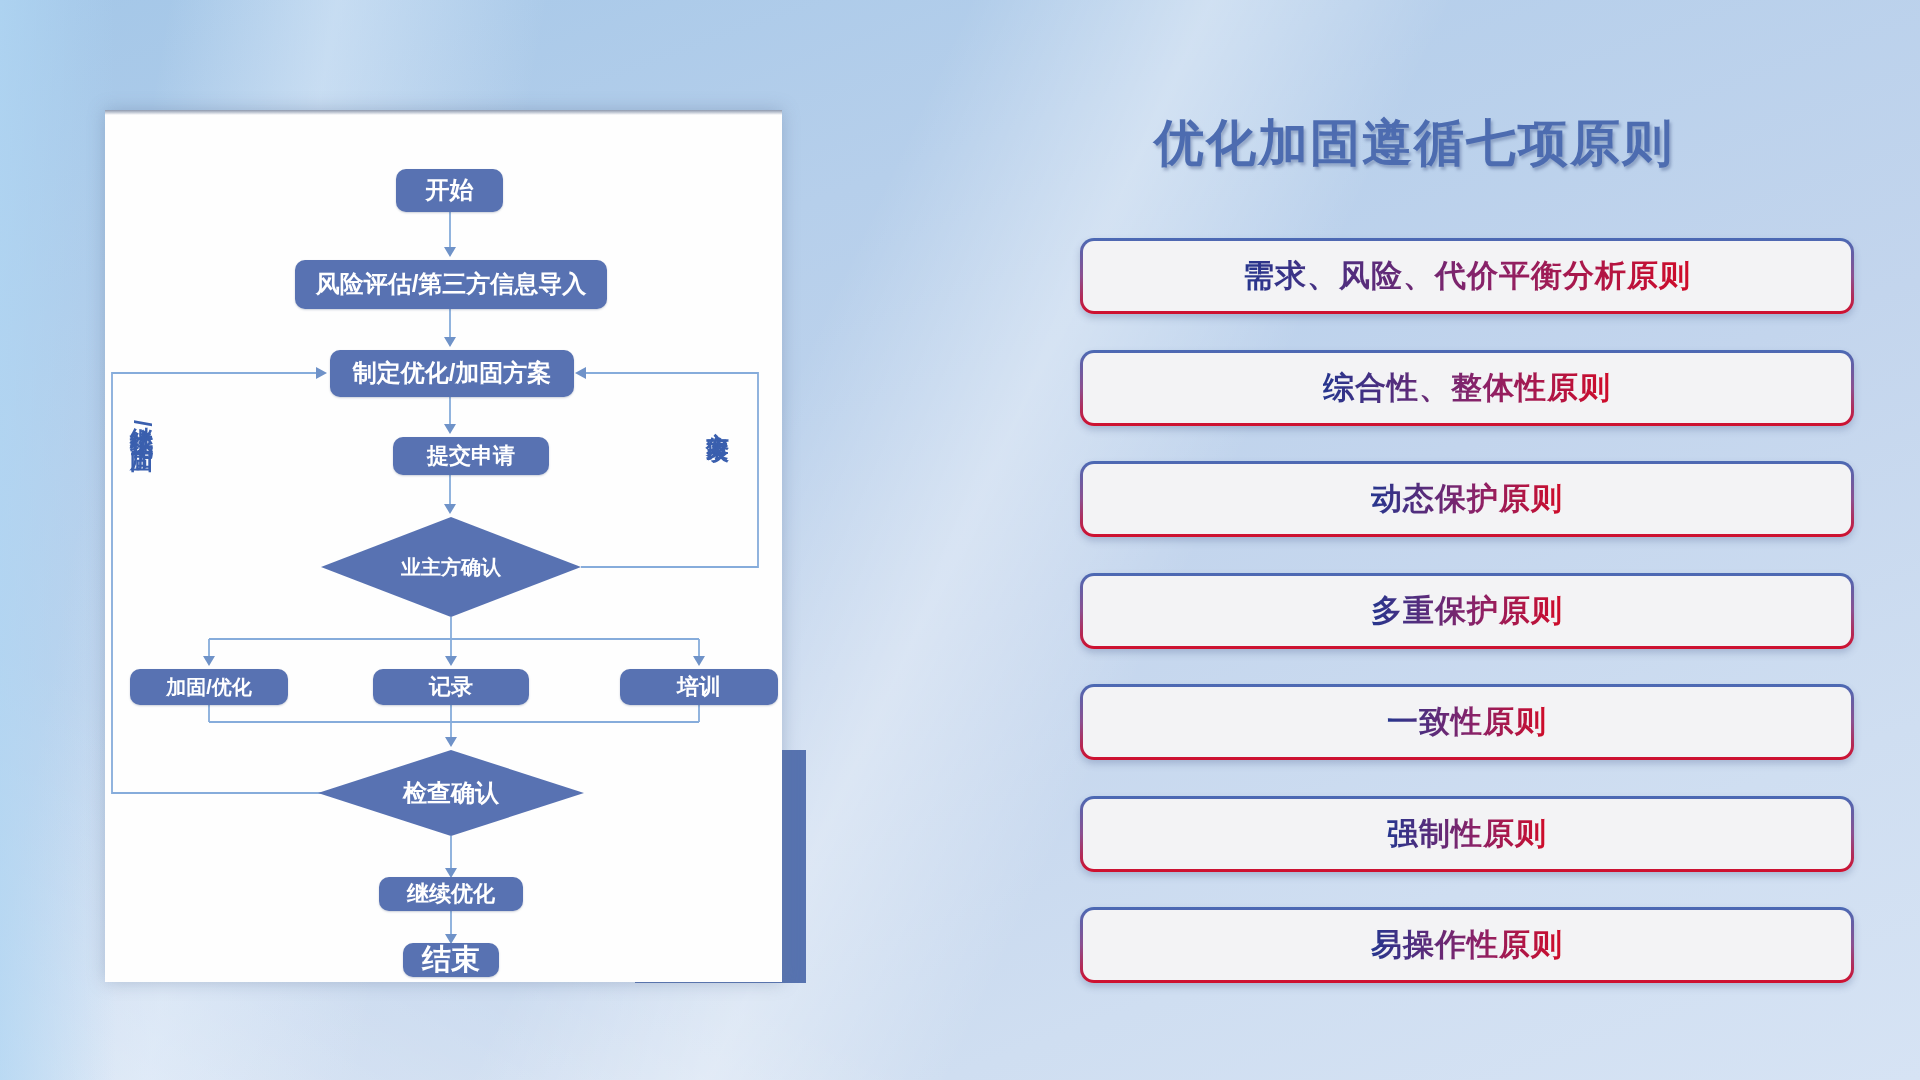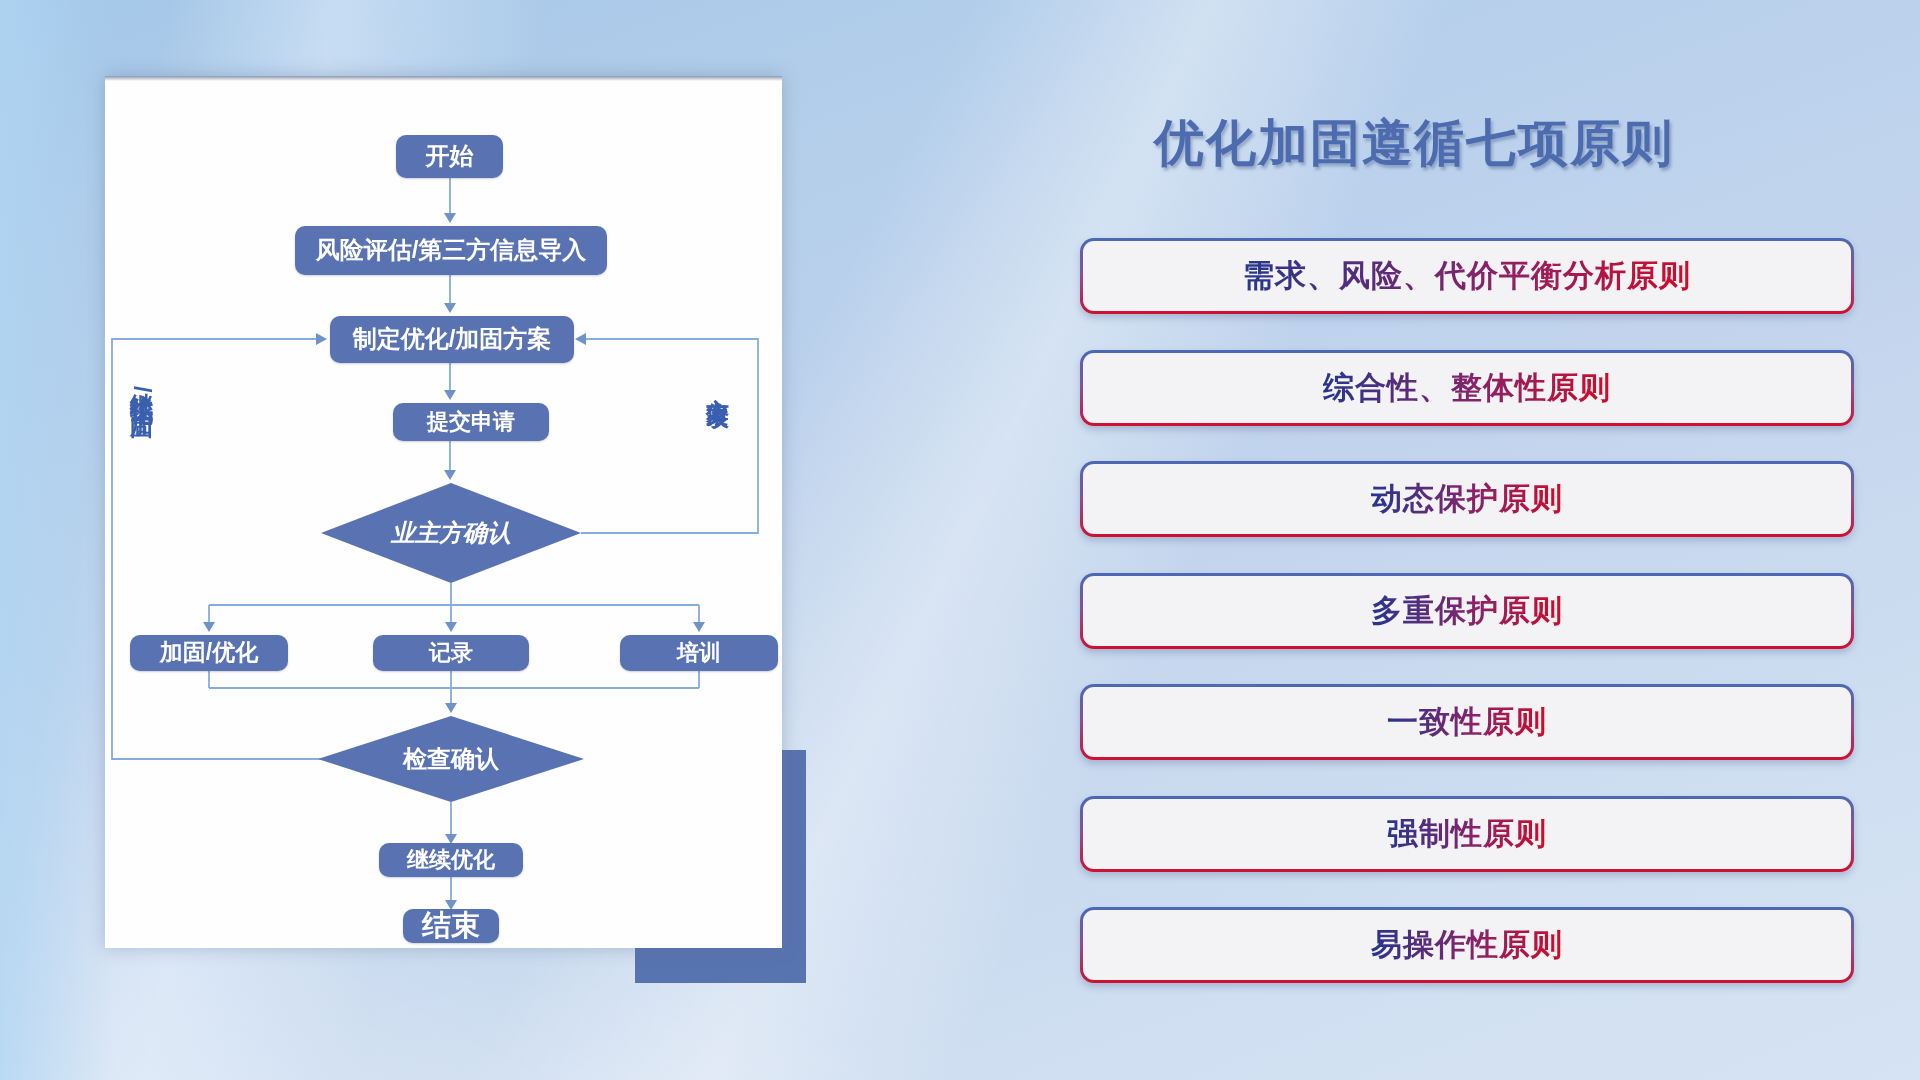--- a/index.html
+++ b/index.html
@@ -8,21 +8,21 @@
     background:
       linear-gradient(90deg, rgba(176,214,243,.75) 0%, rgba(176,214,243,0) 6%),
       linear-gradient(115deg, rgba(255,255,255,0) 40%, rgba(255,255,255,.38) 50%, rgba(255,255,255,0) 60%),
       linear-gradient(100deg, rgba(255,255,255,0) 8%, rgba(235,244,253,.45) 16%, rgba(255,255,255,0) 26%),
       linear-gradient(25deg, rgba(255,255,255,.30) 0%, rgba(255,255,255,0) 22%),
       linear-gradient(160deg,#a4c7e8 0%,#b6cfeb 28%,#c3d5ed 55%,#cfdef1 80%,#d6e3f4 100%);
   }
   
   .shadow-rect{position:absolute;left:635px;top:750px;width:171px;height:233px;background:#5773b0;z-index:0;}
   
-  .card{position:absolute;left:105px;top:76px;width:677px;height:872px;background:#fefefe;z-index:1;
+  .card{position:absolute;left:105px;top:110px;width:677px;height:872px;background:#fefefe;z-index:1;
         box-shadow:0 0 16px rgba(100,120,155,.38);}
   .card::before{content:"";position:absolute;left:0;top:0;right:0;height:5px;
         background:linear-gradient(180deg,#8e99ad,#c9cfda 55%,rgba(255,255,255,0));}
   
   .node{position:absolute;background:#5872b2;color:#fff;font-weight:bold;border-radius:10px;
         display:flex;align-items:center;justify-content:center;text-align:center;line-height:1.1;
         box-shadow:0 1px 2px rgba(50,70,110,.25);}
   .diamond{position:absolute;background:#5872b2;color:#fff;font-weight:bold;
         display:flex;align-items:center;justify-content:center;
         clip-path:polygon(50% 0,100% 50%,50% 100%,0 50%);}
@@ -89,23 +89,23 @@
     </svg>
 
     <div class="node" style="left:291px;top:59px;width:107px;height:43px;font-size:24px;">开始</div>
 
     <div class="node" style="left:190px;top:150px;width:312px;height:49px;font-size:24px;">风险评估/第三方信息导入</div>
 
     <div class="node" style="left:225px;top:240px;width:244px;height:47px;font-size:24px;">制定优化/加固方案</div>
 
     <div class="node" style="left:268px;top:327px;width:156px;height:38px;font-size:22px;margin-left:20px;">提交申请</div>
 
-    <div class="diamond" style="left:216px;top:407px;width:260px;height:100px;font-size:24px;font-style:italic;">业主方确认</div>
+    <div class="diamond" style="left:216px;top:407px;width:260px;height:100px;font-size:20px;">业主方确认</div>
 
-    <div class="node" style="left:25px;top:559px;width:158px;height:36px;font-size:23px;">加固/优化</div>
+    <div class="node" style="left:25px;top:559px;width:158px;height:36px;font-size:20px;">加固/优化</div>
 
     <div class="node" style="left:268px;top:559px;width:156px;height:36px;font-size:22px;">记录</div>
 
     <div class="node" style="left:515px;top:559px;width:158px;height:36px;font-size:22px;">培训</div>
 
     <div class="diamond" style="left:213px;top:640px;width:266px;height:86px;font-size:24px;">检查确认</div>
 
     <div class="node" style="left:274px;top:767px;width:144px;height:34px;font-size:22px;">继续优化</div>
 
     <div class="node" style="left:298px;top:833px;width:96px;height:34px;font-size:29px;">结束</div>

